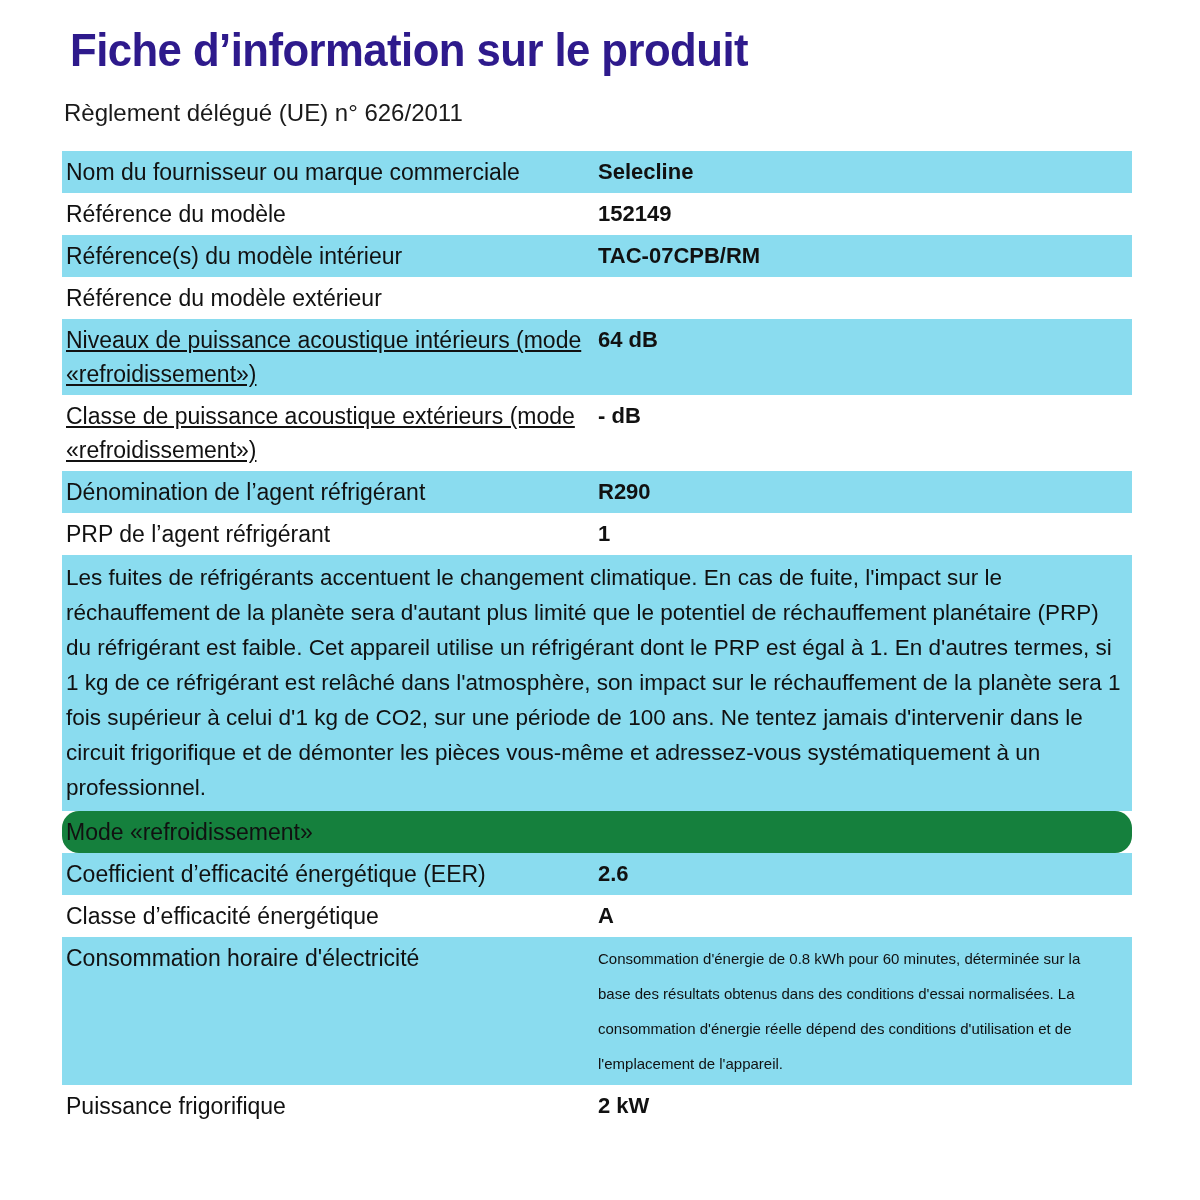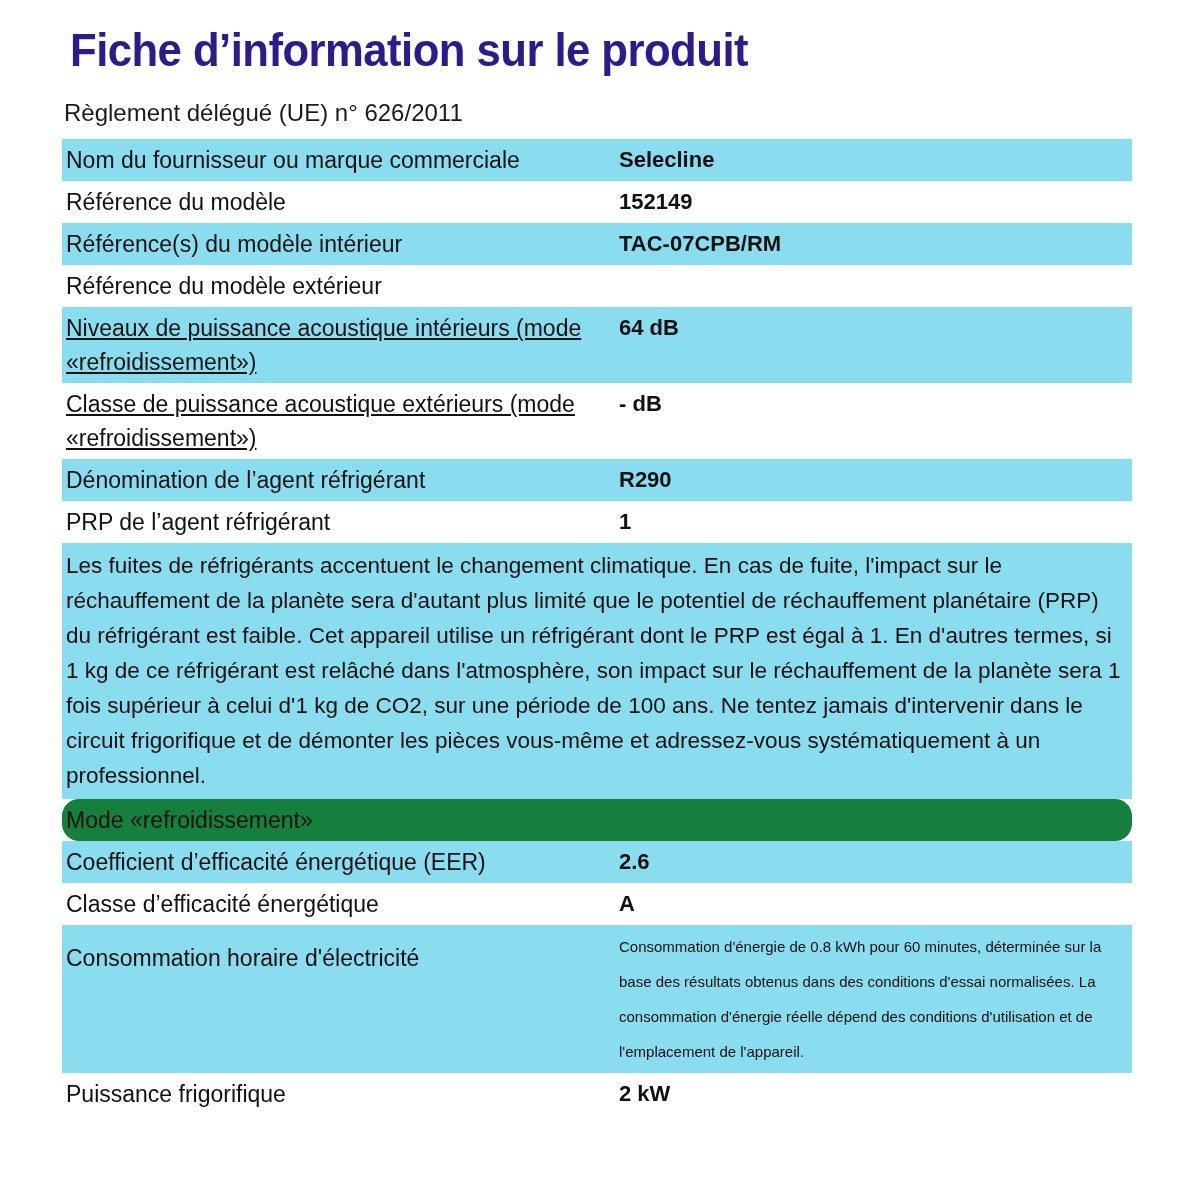--- a/index.html
+++ b/index.html
@@ -43,21 +43,21 @@
     font-weight: normal;
     color: #1a1a1a;
     white-space: nowrap;
     line-height: 1.2;
   }
 
   
   .table {
     position: absolute;
     left: 62px;
-    top: 139px;
+    top: 151px;
     width: 1070px;
   }
   .row {
     display: flex;
     width: 100%;
     box-sizing: border-box;
     align-items: flex-start;
   }
   .row.cyan   { background: #8ADCEF; }
   .row.white  { background: #ffffff; }
@@ -78,21 +78,20 @@
 
   .cell-value {
     flex: 1 1 auto;
     box-sizing: border-box;
     padding: 4px 0 4px 0;
     font-size: 22px;
     line-height: 34px;
     font-weight: bold;
     color: #111111;
     white-space: nowrap;
-    margin-left: 21px;
   }
   .cell-value.normal {
     font-weight: normal;
     white-space: normal;
     font-size: 15px;
     line-height: 35px;
     max-width: 512px;
   }
 
   
@@ -107,21 +106,21 @@
     color: #111111;
     margin: 0;
   }
 
   
   .h34 { min-height: 34px; }
   .h68 { min-height: 68px; }
 
   .row.grey .cell-label { color: #111111; }
 
-  .bigblock .cell-label { padding-top: 16px; }
+  .bigblock .cell-label { padding-top: 4px; }
 </style>
 </head>
 <body>
 
 <div class="page">
 
   <div class="doc-title">Fiche d’information sur le produit</div>
   <div class="doc-subtitle">Règlement délégué (UE) n° 626/2011</div>
 
   <div class="table">

